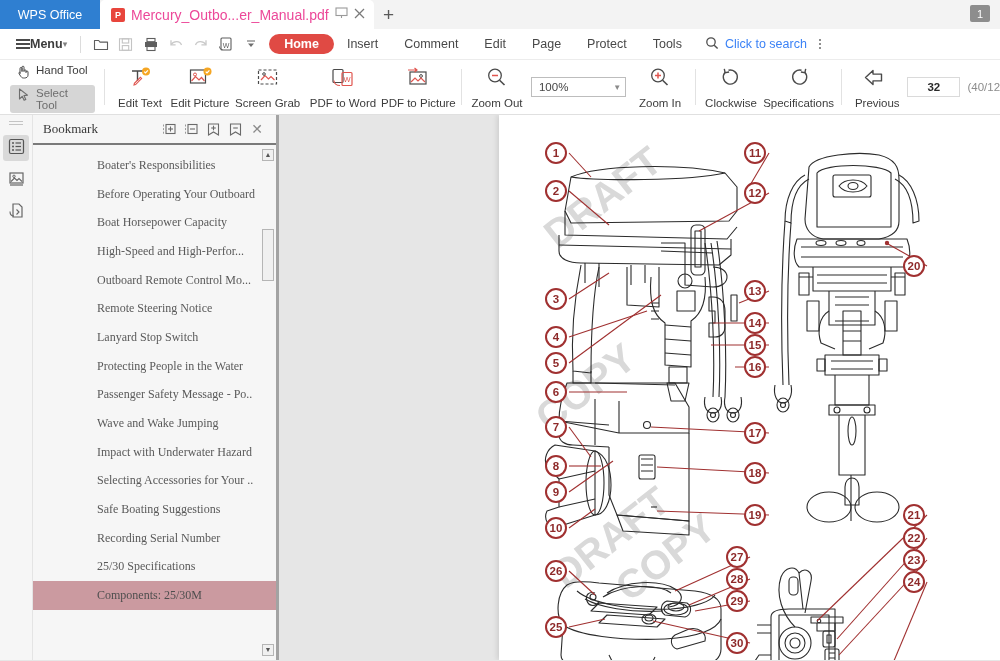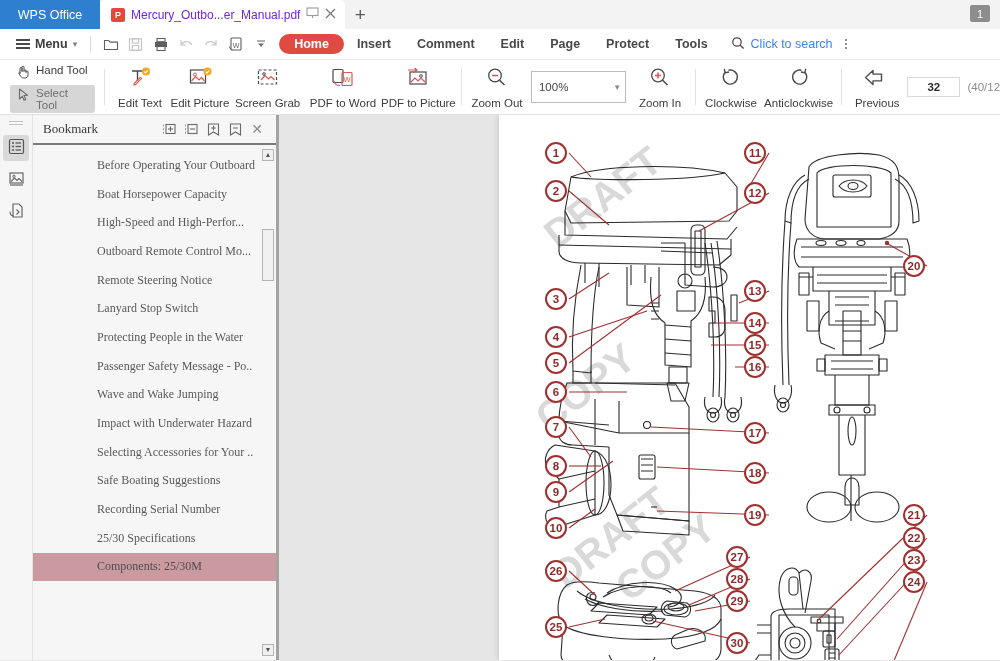--- a/index.html
+++ b/index.html
@@ -27,50 +27,50 @@
     padding: 0 9px 0 11px;
     border-top-left-radius: 5px; border-top-right-radius: 5px;
     min-width: 215px;
   }
   .tab-pdf-badge {
     width: 14px; height: 14px; background: #e8453c; border-radius: 2px;
     color: #fff; font-size: 9px; font-weight: bold;
     display: flex; align-items: center; justify-content: center;
     flex-shrink: 0;
   }
-  .tab-title { font-size: 12px; color: #6d28d9; white-space: nowrap; }
+  .tab-title { font-size: 14px; color: #ec4899; white-space: nowrap; }
   .tab-ico { color: #9a9a9a; font-size: 12px; cursor: default; flex-shrink: 0; }
   .tab-plus {
     width: 30px; height: 29px; display: flex; align-items: center;
     justify-content: center; font-size: 19px; color: #5a5a5a; font-weight: 300;
   }
   .win-badge {
     position: absolute; right: 10px; top: 5px;
     width: 20px; height: 17px; background: #8d8d8d; color: #fff;
     font-size: 11px; display: flex; align-items: center; justify-content: center;
     border-radius: 2px;
   }
 
   
   .menurow {
     height: 31px; background: #ffffff;
     display: flex; align-items: center; padding-left: 10px; gap: 0;
     border-bottom: 1px solid #ececec;
   }
-  .menu-btn { display: flex; align-items: center; gap: 5px; padding: 0 6px; height: 24px; }
+  .menu-btn { display: flex; align-items: center; padding: 0 6px; height: 24px; }
   .hamburger { display: flex; flex-direction: column; gap: 2.5px; }
   .hamburger i { display: block; width: 14px; height: 1.6px; background: #4a4a4a; }
   .menu-label { font-size: 12.5px; color: #3c3c3c; font-weight: bold; }
   .caret-sm { font-size: 9px; color: #808080; }
   .vsep { width: 1px; height: 17px; background: #dcdcdc; margin: 0 7px; }
   .qicon { width: 25px; height: 24px; display: flex; align-items: center; justify-content: center; }
   .qicon svg { display: block; }
   .ribbon-tabs { display: flex; align-items: center; gap: 0; margin-left: 6px; }
   .rtab {
-    font-size: 12.5px; color: #484848; padding: 3px 13px; border-radius: 11px; font-weight: bold;
+    font-size: 12.5px; color: #484848; padding: 3px 13px; border-radius: 11px;
   }
   .rtab.active { background: #e04a44; color: #ffffff; font-weight: bold; padding: 3px 15px; }
   .searchbox { display: flex; align-items: center; gap: 6px; margin-left: 10px; }
   .searchbox span { font-size: 12.5px; color: #3b82f6; }
   .dots-v { display: flex; flex-direction: column; gap: 2px; margin-left: 6px; }
   .dots-v i { width: 2px; height: 2px; background: #6a6a6a; border-radius: 50%; display: block; }
 
   
   .toolbar {
     height: 55px; background: #ffffff; display: flex; align-items: center;
@@ -83,21 +83,21 @@
   }
   .tool-mini.sel { background: #d6d6d6; color: #6e6e6e; }
   .tool-big {
     width: 62px; height: 52px; display: flex; flex-direction: column;
     align-items: center; justify-content: center; gap: 3px;
   }
   .tool-big .lbl { font-size: 11.5px; color: #3c3c3c; white-space: nowrap; }
   .tool-big.wide { width: 78px; }
   .tsep { width: 1px; height: 36px; background: #e2e2e2; margin: 0 5px; }
   .zoomsel {
-    width: 98px; height: 32px; border: 1px solid #bdbdbd; background: #fff;
+    width: 98px; height: 20px; border: 1px solid #bdbdbd; background: #fff;
     display: flex; align-items: center; justify-content: space-between;
     padding: 0 4px 0 7px; font-size: 11.5px; color: #454545; margin: 0 4px; gap: 28px;
   }
   .zoomsel .ar { font-size: 8px; color: #8a8a8a; }
   .pagefield {
     width: 55px; height: 20px; background: #ffffff; border: 1px solid #dadada;
     display: flex; align-items: center; justify-content: center;
     font-size: 11.5px; color: #2a2a2a; font-weight: bold;
   }
   .pagetotal { font-size: 11.5px; color: #8c8c8c; margin-left: 7px; white-space: nowrap; }
@@ -393,21 +393,21 @@
     <span class="lbl">Clockwise</span>
   </div>
 
   <div class="tool-big wide">
     <span>
       <svg width="26" height="24" viewBox="0 0 26 24">
           <path d="M19 6.5a7 7 0 1 1-3.5-2.2" fill="none" stroke="#4a4a4a" stroke-width="1.4"></path>
           <path d="M19.7 2.8l-.8 4-4-.8" fill="none" stroke="#4a4a4a" stroke-width="1.4"></path>
         </svg>
     </span>
-    <span class="lbl">Anticlockwise</span>
+    <span class="lbl">Specifications</span>
   </div>
 
   <div class="tsep"></div>
 
   <div class="tool-big">
     <span>
       <svg width="30" height="24" viewBox="0 0 30 24">
           <path d="M11 4.5L3.5 11.5 11 18.5v-3.6h8.5v-6.8H11z" fill="none" stroke="#4a4a4a" stroke-width="1.4" stroke-linejoin="round"></path>
         </svg>
     </span>
@@ -486,20 +486,21 @@
       <span class="bmico">
         <svg width="15" height="15" viewBox="0 0 15 15">
             <path d="M2.5 2h10v11l-5-3-5 3z" fill="none" stroke="#6a6a6a" stroke-width="1.1"></path>
             <line x1="5.2" y1="6" x2="9.8" y2="6" stroke="#6a6a6a" stroke-width="1.1"></line>
           </svg>
       </span>
       <span class="bmclose">✕</span>
     </div>
 
     <div class="bmlist">
+      <div class="bmitem">Boater's Responsibilities</div>
       <div class="bmitem">Before Operating Your Outboard</div>
       <div class="bmitem">Boat Horsepower Capacity</div>
       <div class="bmitem">High-Speed and High-Perfor...</div>
       <div class="bmitem">Outboard Remote Control Mo...</div>
       <div class="bmitem">Remote Steering Notice</div>
       <div class="bmitem">Lanyard Stop Switch</div>
       <div class="bmitem">Protecting People in the Water</div>
       <div class="bmitem">Passenger Safety Message - Po..</div>
       <div class="bmitem">Wave and Wake Jumping</div>
       <div class="bmitem">Impact with Underwater Hazard</div>

